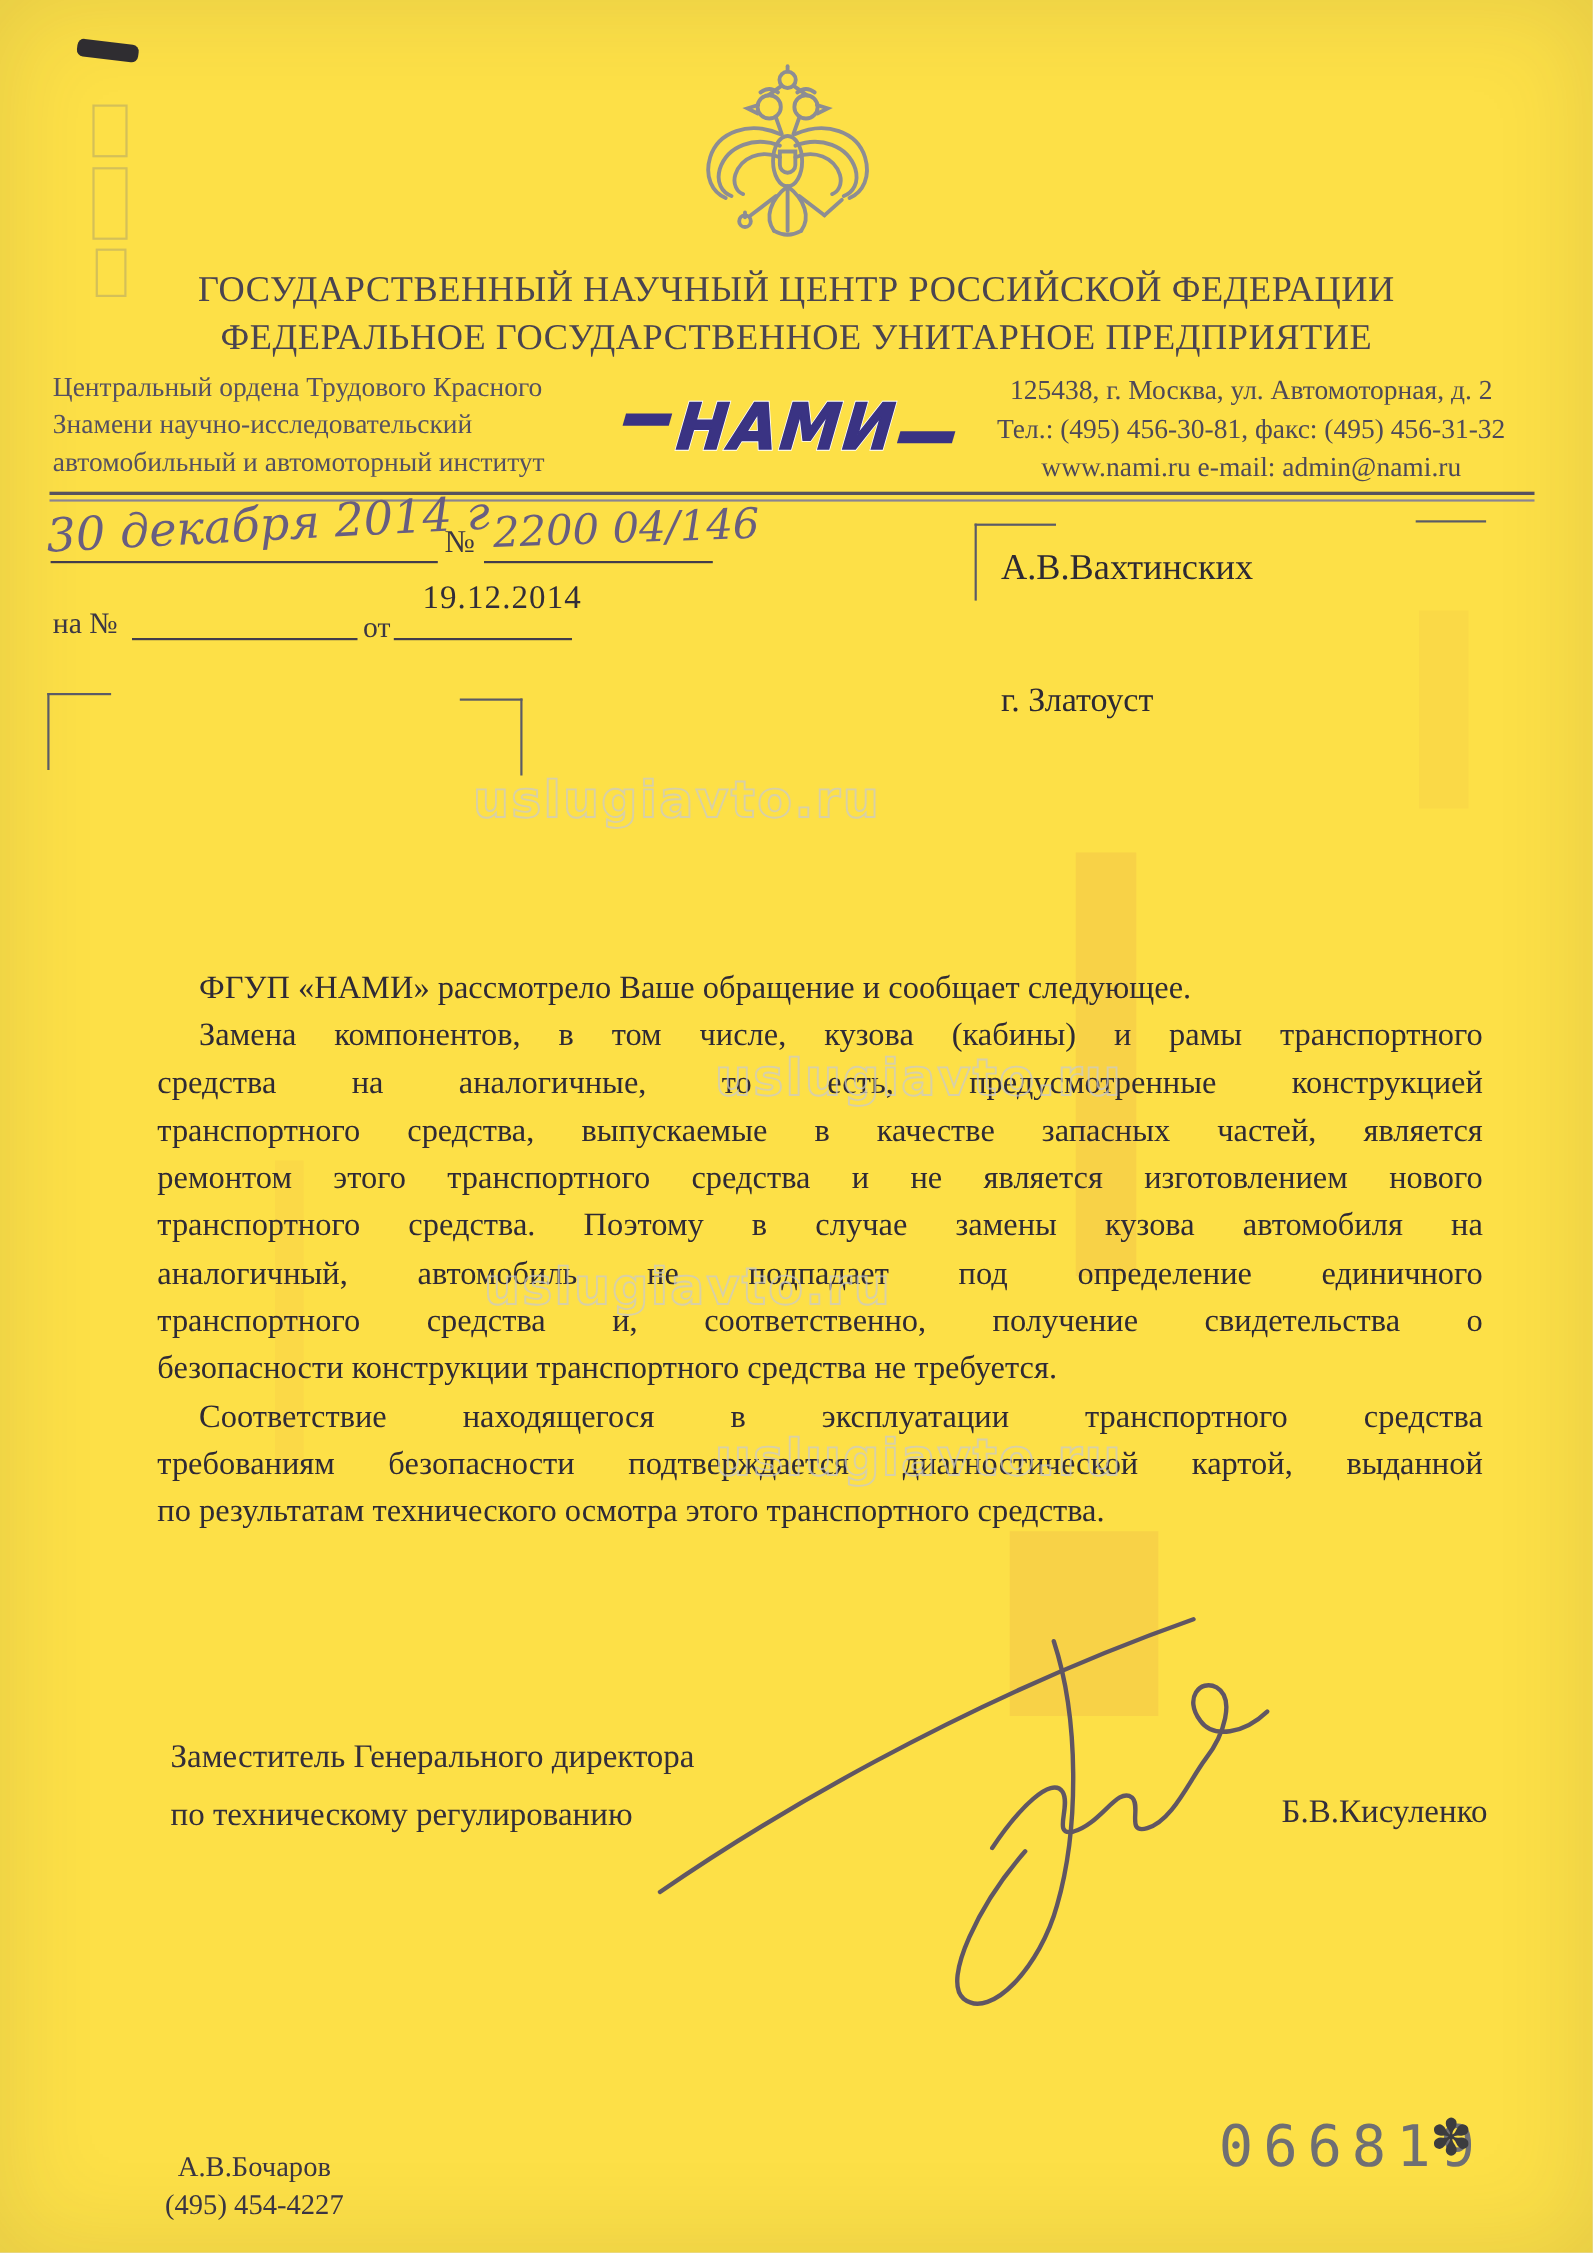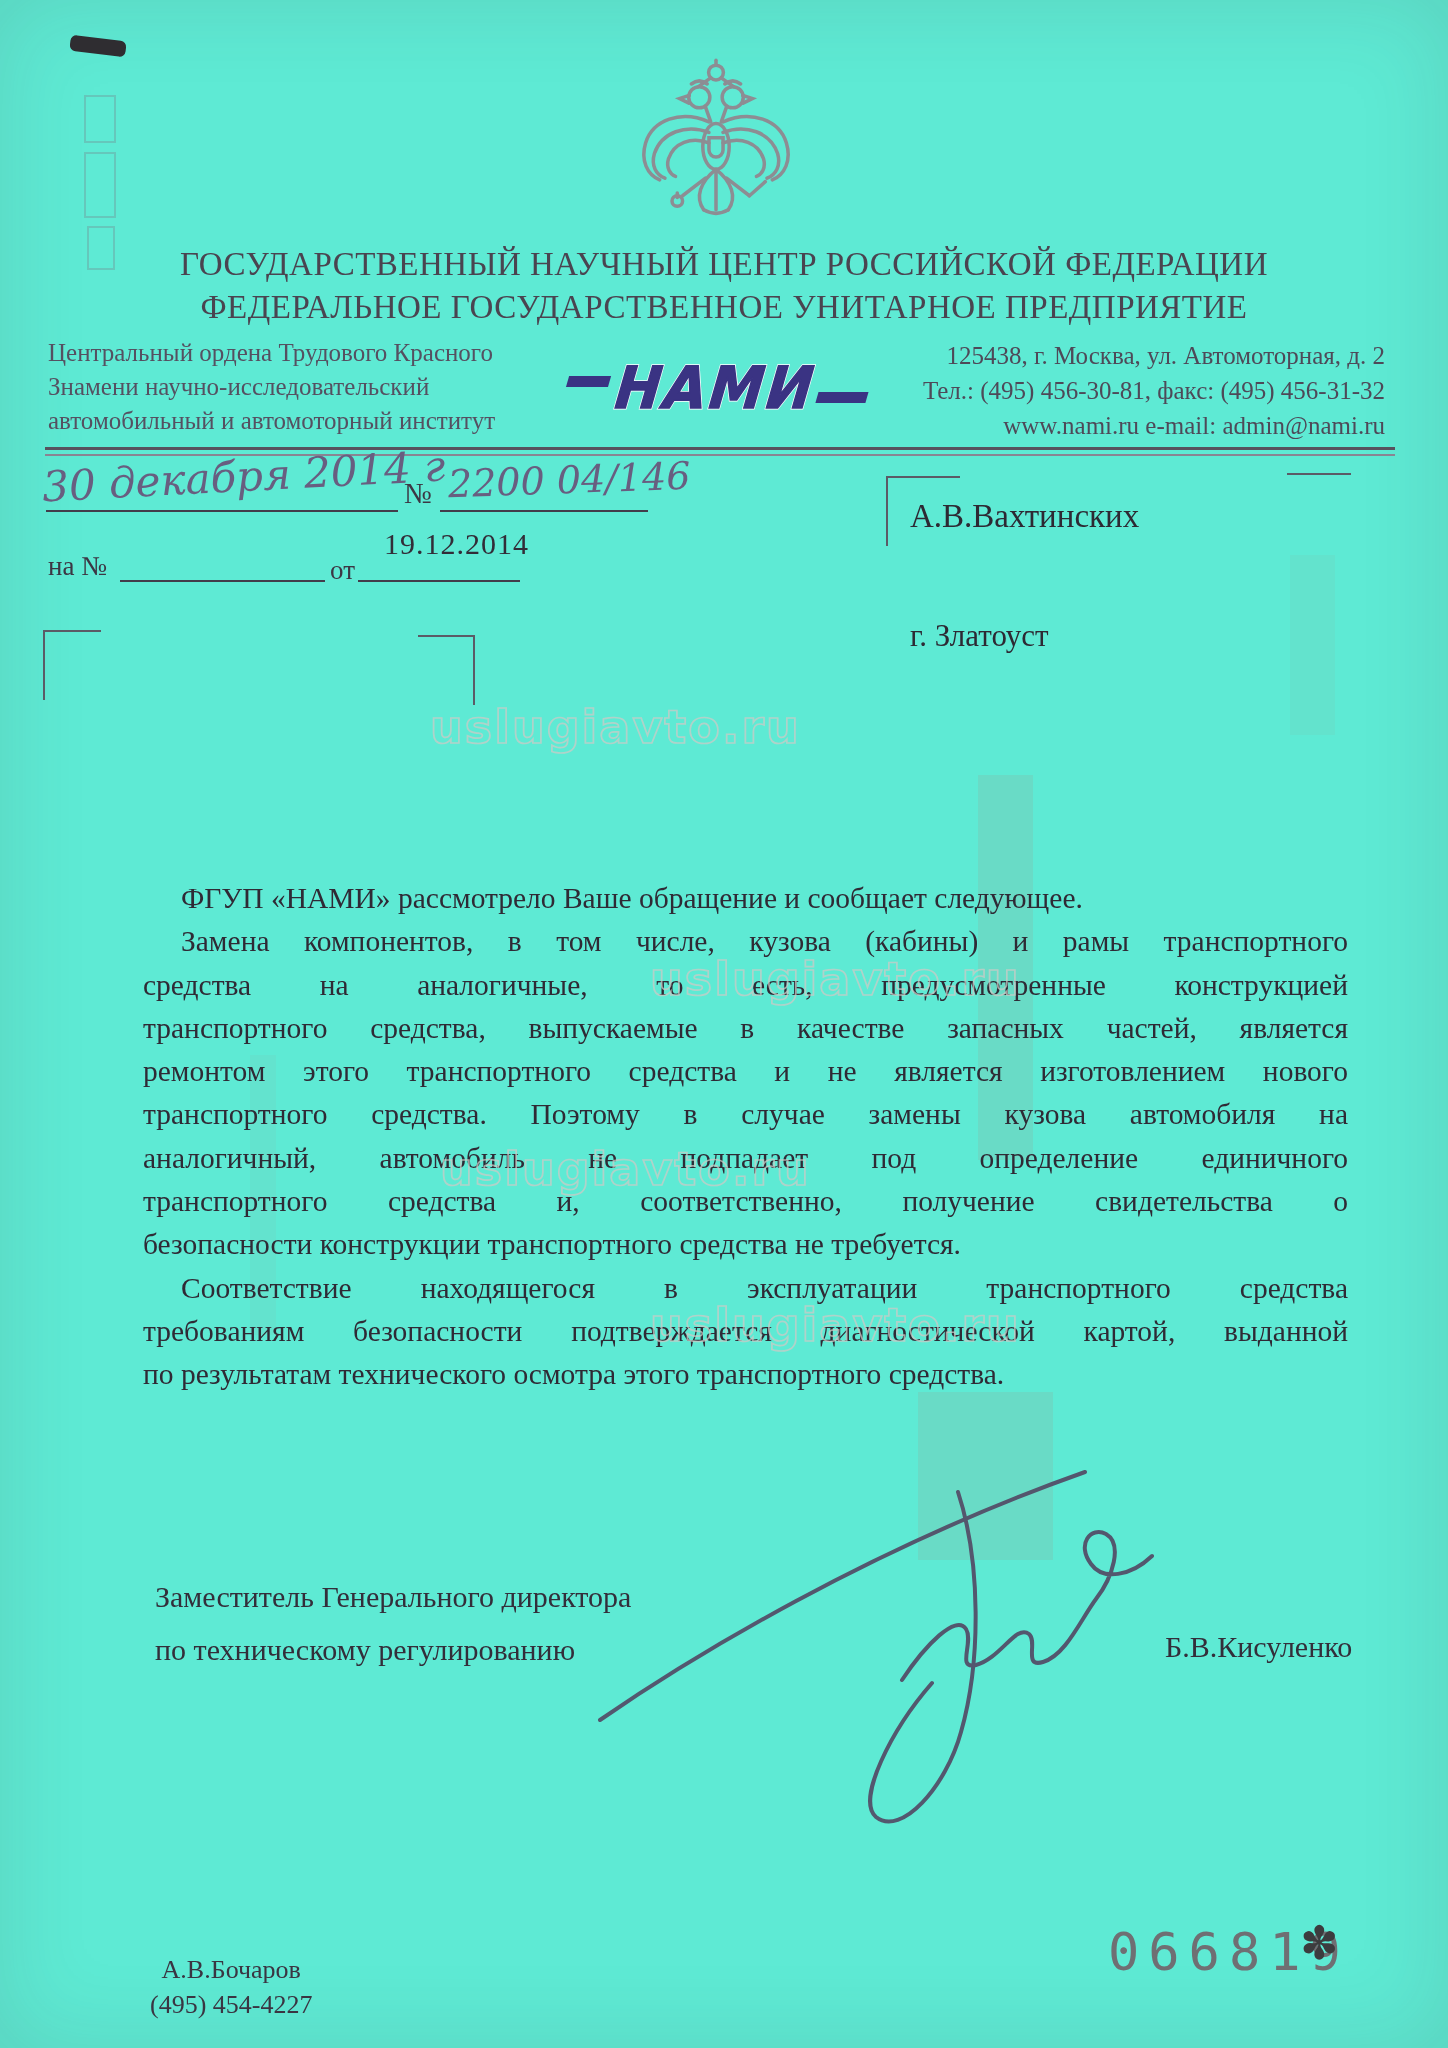--- a/index.html
+++ b/index.html
@@ -1,24 +1,24 @@
 <!DOCTYPE html>
 <html><head>
 <meta charset="utf-8">
 <style>
   html,body{margin:0;padding:0;background:#e8e6e1;}
-  .page{position:relative;width:1448px;height:2048px;background:#5eead4;overflow:hidden;
+  .page{position:relative;width:1448px;height:2048px;background:#fde047;overflow:hidden;
         font-family:"Liberation Serif","DejaVu Serif",serif;color:#35303a;
         box-shadow:inset 0 0 90px rgba(70,62,55,.14);}
   .abs{position:absolute;}
 
   
   .title{width:100%;text-align:center;font-size:33px;letter-spacing:.5px;color:#4a4450;white-space:nowrap;}
   .inst{font-size:25px;line-height:34px;color:#555061;}
-  .contact{font-size:25px;line-height:35px;color:#4e4958;text-align:right;}
+  .contact{font-size:25px;line-height:35px;color:#4e4958;text-align:center;}
   .rule{border-top:3px solid #57525e;border-bottom:2px solid #8a8492;height:4px;}
 
   
   .hand{font-style:italic;color:#685e80;font-family:"DejaVu Serif","Liberation Serif",serif;}
   .uline{border-bottom:2px solid #423d4b;height:1px;}
   .small-label{font-size:27px;color:#3c3744;}
   .typed-date{font-size:30px;color:#322d38;letter-spacing:1px;}
   .corner{background:#5b5b66;}
 
   

